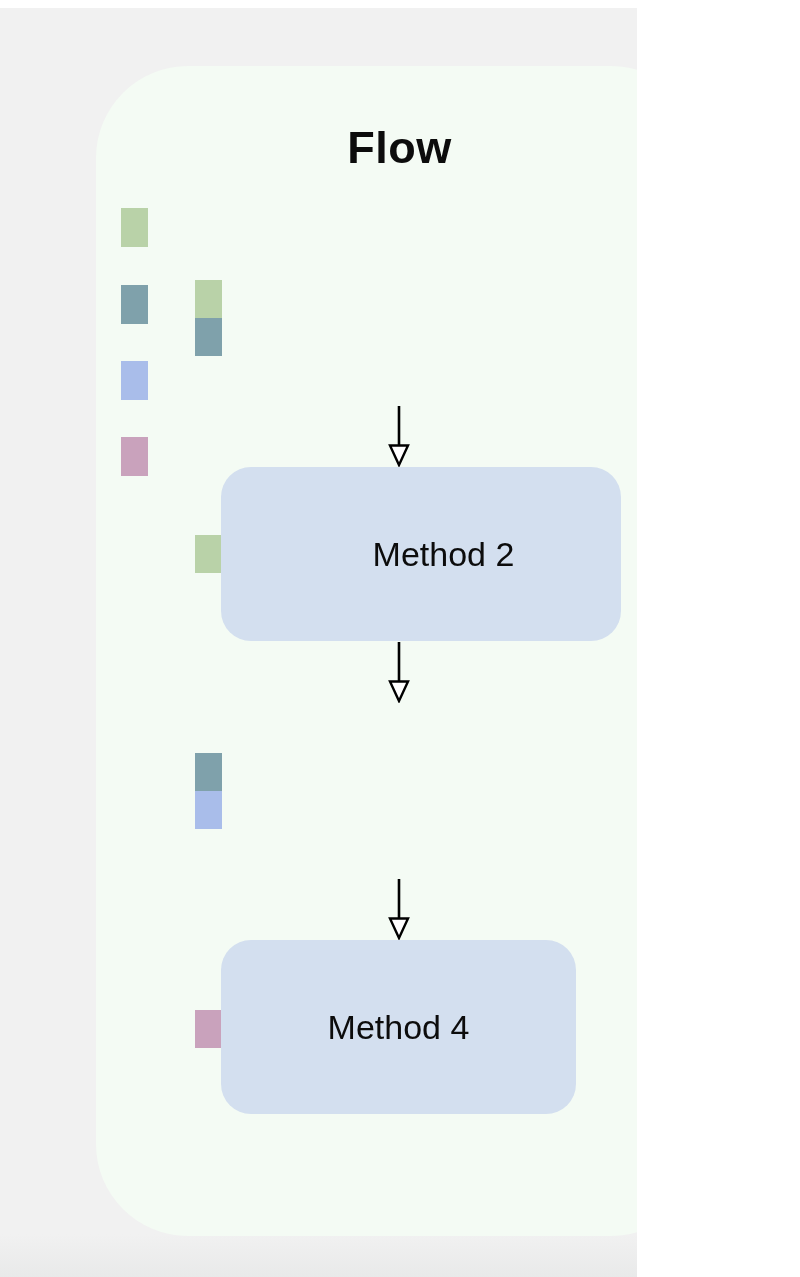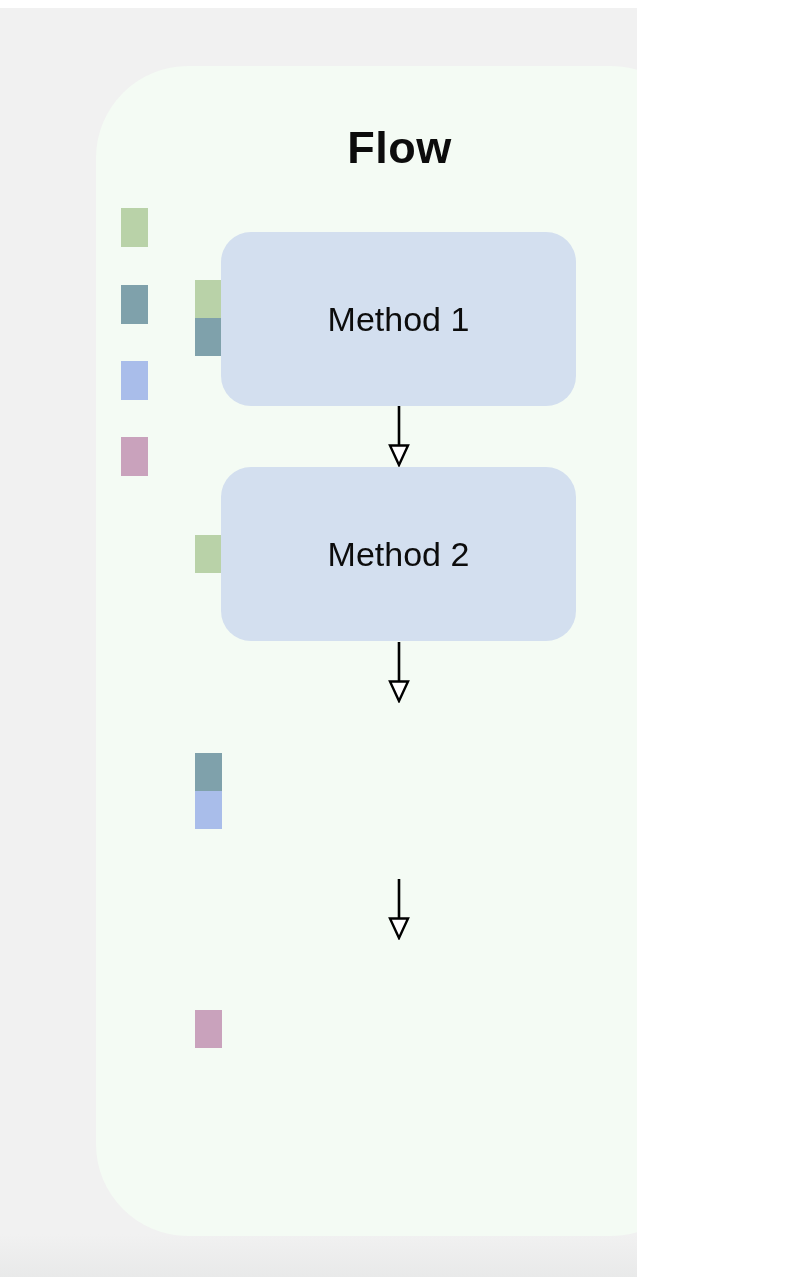--- a/index.html
+++ b/index.html
@@ -78,25 +78,25 @@
   <div class="sq legend-sq" style="top: 353px; background: rgb(169, 189, 234);"></div>
   <div class="sq legend-sq" style="top: 429px; background: rgb(201, 162, 188);"></div>
 
   <div class="sq node-sq" style="top: 272px; background: rgb(185, 210, 168);"></div>
   <div class="sq node-sq" style="top: 310px; background: rgb(127, 161, 171);"></div>
   <div class="sq node-sq" style="top: 527px; background: rgb(185, 210, 168);"></div>
   <div class="sq node-sq" style="top: 745px; background: rgb(127, 161, 171);"></div>
   <div class="sq node-sq" style="top: 783px; background: rgb(169, 189, 234);"></div>
   <div class="sq node-sq" style="top: 1002px; background: rgb(201, 162, 188);"></div>
 
-  <div class="node" style="top: 224px; background: rgb(211, 223, 239);">
-    <span class="node-label">Method 1</span>
+  <div class="node" style="top: 459px; background: rgb(211, 223, 239); padding-left: 45px;">
+    <span class="node-label">Method 2</span>
   </div>
-  <div class="node" style="top: 459px; background: rgb(211, 223, 239);">
-    <span class="node-label">Method 2</span>
+  <div class="node" style="top: 932px; background: rgb(211, 223, 239);">
+    <span class="node-label">Method 4</span>
   </div>
 
   <svg class="arrow" style="top:398px" viewBox="0 0 26 61">
     <line x1="13" y1="0" x2="13" y2="39" stroke="#000" stroke-width="2.6"></line>
     <polygon points="13,59 4,39.5 22,39.5" fill="#ffffff" stroke="#000" stroke-width="2.4"></polygon>
   </svg>
   <svg class="arrow" style="top:634px" viewBox="0 0 26 61">
     <line x1="13" y1="0" x2="13" y2="39" stroke="#000" stroke-width="2.6"></line>
     <polygon points="13,59 4,39.5 22,39.5" fill="#ffffff" stroke="#000" stroke-width="2.4"></polygon>
   </svg>

